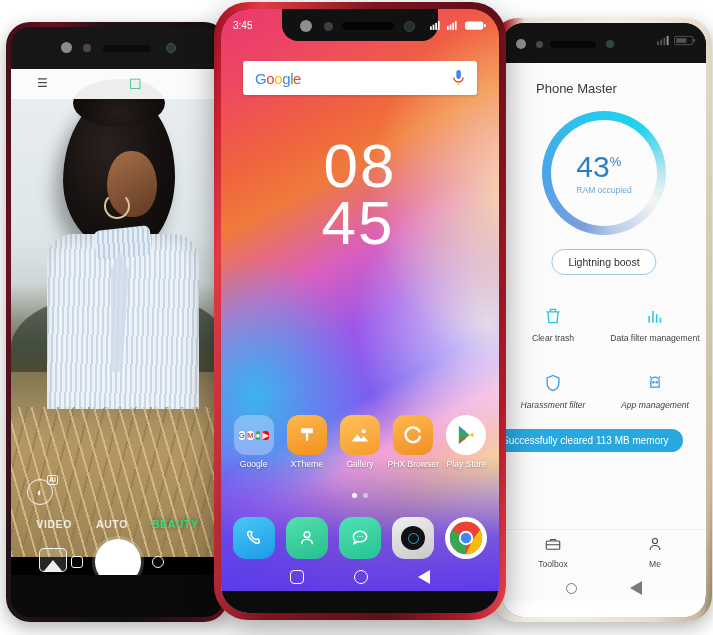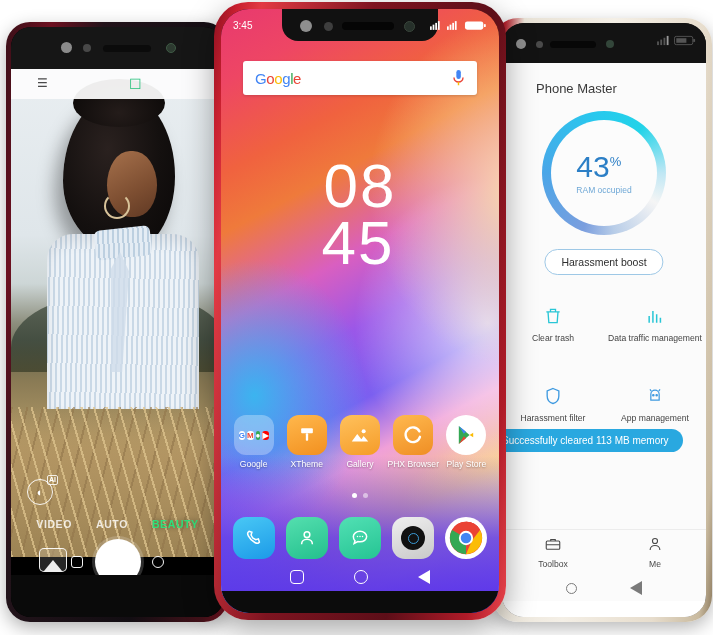--- a/index.html
+++ b/index.html
@@ -116,21 +116,21 @@
   .ram-pct{font-size:30px;color:#2c7fc6;font-weight:300;line-height:1;}
   .ram-pct sup{font-size:13px;}
   .ram-lbl{font-size:8.5px;color:#6fa8d6;margin-top:3px;}
   .boost-btn{position:absolute;left:50%;top:186px;transform:translateX(-50%);
     padding:6px 16px;border:1px solid #9ec8e6;border-radius:14px;background:#fff;
     font-size:10.5px;color:#2e2e2e;white-space:nowrap;}
   .pm-grid{position:absolute;left:0;right:0;top:240px;display:flex;}
   .pm-cell{flex:1;text-align:center;}
   .pm-cell .gi{height:26px;display:flex;align-items:center;justify-content:center;}
   .pm-cell .gl{font-size:8.6px;color:#444;margin-top:4px;display:block;white-space:nowrap;}
-  .pm-grid.row2{top:320px;}
+  .pm-grid.row2{top:307px;font-style:italic;}
   .toast{position:absolute;left:-14px;top:366px;background:#29a8e0;color:#fff;
     border-radius:16px;padding:6px 14px;font-size:10px;white-space:nowrap;}
   .pm-bottom{position:absolute;left:0;right:0;bottom:44px;height:44px;border-top:1px solid #ececec;
     display:flex;align-items:center;}
   .pm-bottom .bi{flex:1;text-align:center;}
   .pm-bottom .bl{display:block;font-size:8.6px;color:#4a4a4a;margin-top:2px;}
   .navbar-right{position:absolute;left:0;right:0;bottom:16px;height:26px;display:flex;align-items:center;justify-content:space-around;padding:0 38px;}
   .navbar-right .ci{width:11px;height:11px;border:1.4px solid #7a7a7a;border-radius:50%;}
   .chin-right{position:absolute;left:0;right:0;bottom:0;height:16px;background:#fff;}
 
@@ -169,21 +169,21 @@
     justify-content:space-between;padding:0 12px;color:#fff;font-size:10px;}
   .stat-icons{display:flex;align-items:center;gap:3px;}
   .gbar{position:absolute;left:22px;right:22px;top:52px;height:34px;background:#fff;border-radius:3px;
     display:flex;align-items:center;justify-content:space-between;padding:0 12px;z-index:9;
     box-shadow:0 1px 3px rgba(0,0,0,.16);}
   .glogo{font-size:15px;font-weight:bold;letter-spacing:-.4px;}
   .glogo b:nth-child(1){color:#4285F4;} .glogo b:nth-child(2){color:#EA4335;}
   .glogo b:nth-child(3){color:#FBBC05;} .glogo b:nth-child(4){color:#4285F4;}
   .glogo b:nth-child(5){color:#34A853;} .glogo b:nth-child(6){color:#EA4335;}
   .glogo b{font-weight:normal;}
-  .clockw{position:absolute;left:0;right:0;top:128px;z-index:9;text-align:center;color:#fff;margin-top:20px;}
+  .clockw{position:absolute;left:0;right:0;top:128px;z-index:9;text-align:center;color:#fff;}
   .clock-h{font-size:62px;font-weight:200;line-height:.92;letter-spacing:2px;}
   .clock-m{font-size:62px;font-weight:200;line-height:.92;letter-spacing:2px;margin-left:-4px;}
   .clock-d{font-size:11px;margin-top:8px;opacity:.95;}
   .apps{position:absolute;left:6px;right:6px;top:406px;display:flex;z-index:9;}
   .app{flex:1;text-align:center;}
   .app .ai{width:40px;height:40px;margin:0 auto;border-radius:12px;display:flex;align-items:center;justify-content:center;}
   .app .al{display:block;font-size:8.6px;color:#fff;margin-top:5px;line-height:1.15;text-shadow:0 1px 2px rgba(0,0,0,.35);}
   .folder{background:rgba(255,255,255,.30);border-radius:11px;display:grid;grid-template-columns:1fr 1fr;gap:2px;padding:3px;}
   .folder span{border-radius:3px;font-size:8px;display:flex;align-items:center;justify-content:center;color:#fff;font-weight:bold;}
   .dots{position:absolute;left:0;right:0;top:484px;display:flex;justify-content:center;gap:6px;z-index:9;}
@@ -258,38 +258,38 @@
       <div class="pm-body">
         <div class="pm-title">Phone Master</div>
 
         <div class="ram-ring">
           <div class="ram-txt">
             <div class="ram-pct"><span>43</span><sup>%</sup></div>
             <div class="ram-lbl">RAM occupied</div>
           </div>
         </div>
 
-        <div class="boost-btn">Harassment boost</div>
+        <div class="boost-btn">Lightning boost</div>
 
         <div class="pm-grid">
           <div class="pm-cell">
             <span class="gi">
               <svg width="20" height="20" viewBox="0 0 24 24" fill="none" stroke="#29c6d6" stroke-width="1.6">
                 <path d="M4 7h16M9 7V4h6v3M6 7l1 13h10l1-13"></path>
               </svg>
             </span>
             <span class="gl">Clear trash</span>
           </div>
           <div class="pm-cell">
             <span class="gi">
               <svg width="20" height="20" viewBox="0 0 24 24" fill="none" stroke="#29c6d6" stroke-width="1.8">
                 <path d="M5 20V12M9.5 20V6M14 20V10M18.5 20V14"></path>
               </svg>
             </span>
-            <span class="gl">Data traffic management</span>
+            <span class="gl">Data filter management</span>
           </div>
         </div>
 
         <div class="pm-grid row2">
           <div class="pm-cell">
             <span class="gi">
               <svg width="20" height="20" viewBox="0 0 24 24" fill="none" stroke="#3f9ae0" stroke-width="1.6">
                 <path d="M12 3l7 3v6c0 5-3.2 8-7 9-3.8-1-7-4-7-9V6z"></path>
               </svg>
             </span>

